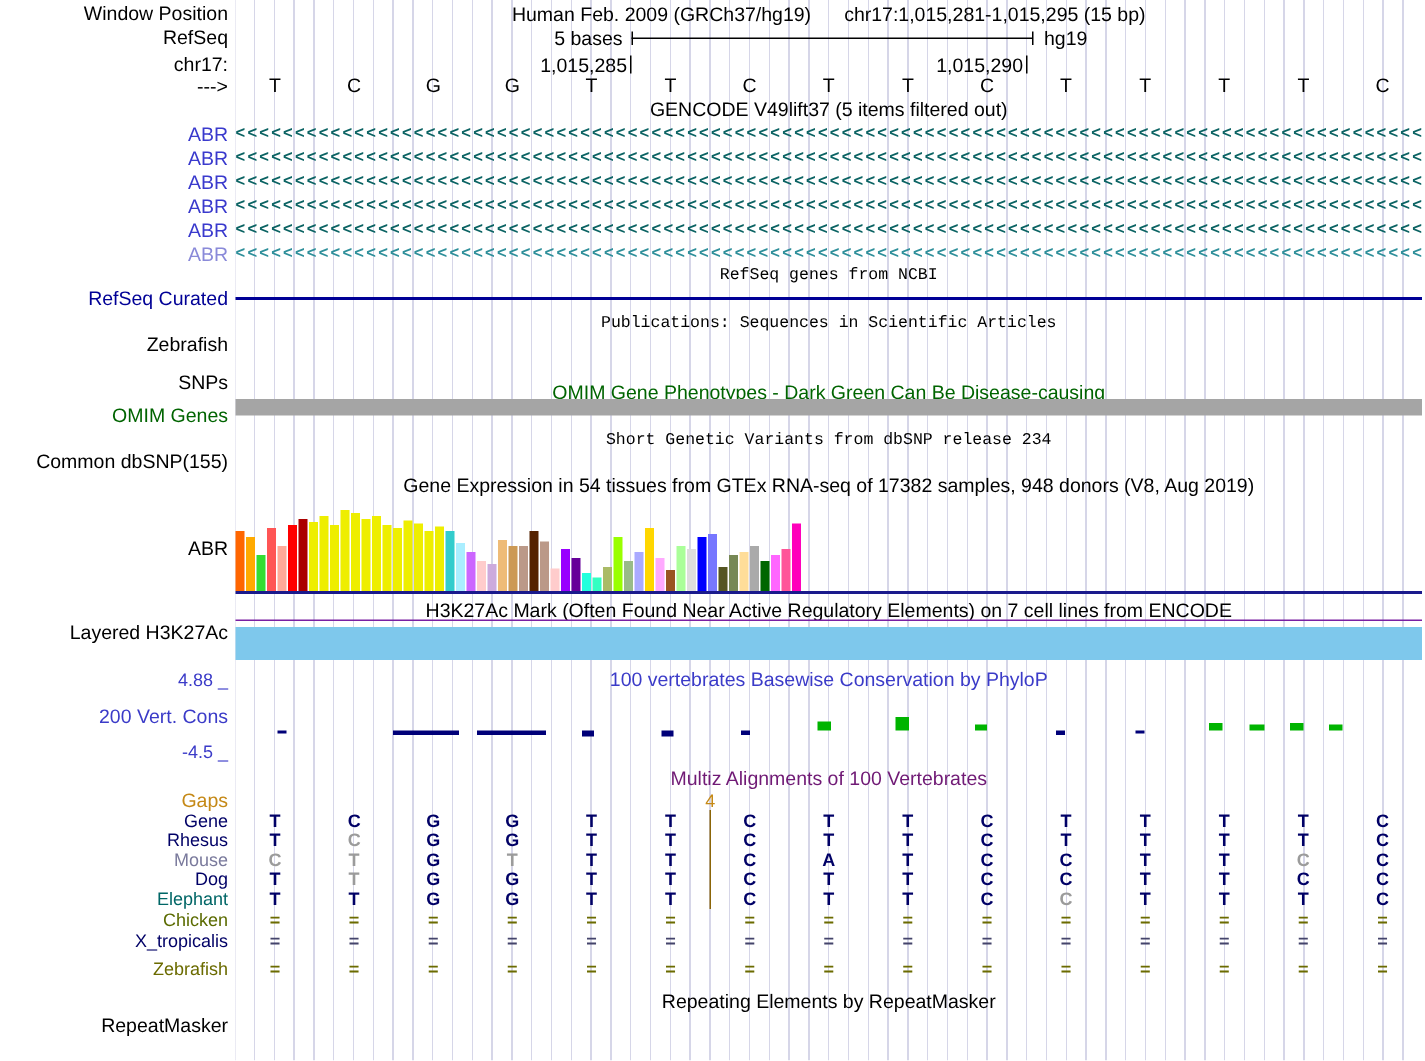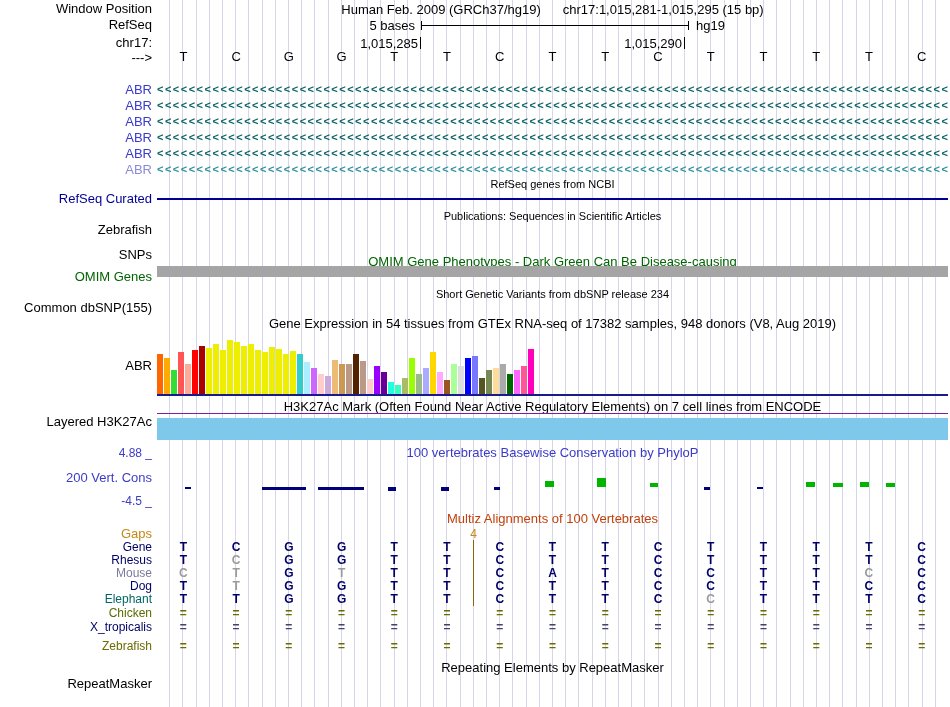--- a/index.html
+++ b/index.html
@@ -3,21 +3,21 @@
 <meta charset="utf-8">
 <style>
   *{box-sizing:border-box;margin:0;padding:0;}
   body{font-family:"Liberation Sans",sans-serif;background:#fff;}
   #browser{position:relative;width:950px;height:707px;background:#fff;overflow:hidden;font-family:"Liberation Sans",sans-serif;}
   .grid-bg{position:absolute;left:157px;top:0;width:791px;height:707px;
     background-image:repeating-linear-gradient(90deg,transparent 0px,transparent 12.2px,#D6D6E8 12.2px,#D6D6E8 13.2px);}
   .abs{position:absolute;}
   .side-label{position:absolute;left:0;width:152px;text-align:right;font-size:13px;line-height:14px;white-space:nowrap;color:#000;}
   .center-head{position:absolute;left:157px;width:791px;text-align:center;font-size:13px;line-height:14px;color:#000;}
-  .small-head{font-size:11px;}
+  .small-head{font-size:11px;font-family:Liberation Mono, monospace;}
   .tick{position:absolute;width:1px;background:#000;}
   .seq-grid{position:absolute;left:157px;width:791px;display:grid;grid-template-columns:repeat(15,1fr);text-align:center;}
   #sequence-row{top:50px;font-size:13px;line-height:14px;color:#000;}
   .gencode-row{position:absolute;left:0;width:950px;height:15px;display:flex;}
   .g-label{width:152px;text-align:right;font-size:13px;line-height:15px;}
   .g-arrows{margin-left:5px;width:792px;overflow:hidden;white-space:nowrap;font-size:11px;line-height:14px;letter-spacing:1.5px;font-weight:bold;}
   #gtex-bars{position:absolute;left:157px;top:338px;width:791px;height:56px;display:flex;align-items:flex-end;gap:1px;}
   .gtex-bar{width:6px;display:inline-block;}
   #phylop-wiggle{position:absolute;left:157px;top:460px;width:791px;height:46px;}
   .pbar{position:absolute;display:block;}
@@ -63,20 +63,21 @@
       <span>T</span>
       <span>T</span>
       <span>C</span>
       <span>T</span>
       <span>T</span>
       <span>T</span>
       <span>T</span>
       <span>C</span>
     </div>
 
+  <div class="center-head" style="top:66px">GENCODE V49lift37 (5 items filtered out)</div>
   <div id="gencode-track">
       <div class="gencode-row" style="top: 82px;">
         <span class="g-label" style="color: rgb(58, 58, 205);">ABR</span>
         <span class="g-arrows" style="color: rgb(11, 99, 99);">&lt;&lt;&lt;&lt;&lt;&lt;&lt;&lt;&lt;&lt;&lt;&lt;&lt;&lt;&lt;&lt;&lt;&lt;&lt;&lt;&lt;&lt;&lt;&lt;&lt;&lt;&lt;&lt;&lt;&lt;&lt;&lt;&lt;&lt;&lt;&lt;&lt;&lt;&lt;&lt;&lt;&lt;&lt;&lt;&lt;&lt;&lt;&lt;&lt;&lt;&lt;&lt;&lt;&lt;&lt;&lt;&lt;&lt;&lt;&lt;&lt;&lt;&lt;&lt;&lt;&lt;&lt;&lt;&lt;&lt;&lt;&lt;&lt;&lt;&lt;&lt;&lt;&lt;&lt;&lt;&lt;&lt;&lt;&lt;&lt;&lt;&lt;&lt;&lt;&lt;&lt;&lt;&lt;&lt;&lt;&lt;&lt;&lt;&lt;&lt;&lt;&lt;&lt;&lt;&lt;&lt;&lt;&lt;&lt;&lt;&lt;&lt;&lt;&lt;&lt;&lt;&lt;&lt;&lt;&lt;&lt;&lt;&lt;&lt;&lt;&lt;&lt;&lt;&lt;&lt;&lt;&lt;&lt;&lt;&lt;&lt;&lt;&lt;&lt;&lt;</span>
       </div>
       <div class="gencode-row" style="top: 98px;">
         <span class="g-label" style="color: rgb(58, 58, 205);">ABR</span>
         <span class="g-arrows" style="color: rgb(11, 99, 99);">&lt;&lt;&lt;&lt;&lt;&lt;&lt;&lt;&lt;&lt;&lt;&lt;&lt;&lt;&lt;&lt;&lt;&lt;&lt;&lt;&lt;&lt;&lt;&lt;&lt;&lt;&lt;&lt;&lt;&lt;&lt;&lt;&lt;&lt;&lt;&lt;&lt;&lt;&lt;&lt;&lt;&lt;&lt;&lt;&lt;&lt;&lt;&lt;&lt;&lt;&lt;&lt;&lt;&lt;&lt;&lt;&lt;&lt;&lt;&lt;&lt;&lt;&lt;&lt;&lt;&lt;&lt;&lt;&lt;&lt;&lt;&lt;&lt;&lt;&lt;&lt;&lt;&lt;&lt;&lt;&lt;&lt;&lt;&lt;&lt;&lt;&lt;&lt;&lt;&lt;&lt;&lt;&lt;&lt;&lt;&lt;&lt;&lt;&lt;&lt;&lt;&lt;&lt;&lt;&lt;&lt;&lt;&lt;&lt;&lt;&lt;&lt;&lt;&lt;&lt;&lt;&lt;&lt;&lt;&lt;&lt;&lt;&lt;&lt;&lt;&lt;&lt;&lt;&lt;&lt;&lt;&lt;&lt;&lt;&lt;&lt;&lt;&lt;&lt;&lt;</span>
       </div>
       <div class="gencode-row" style="top: 114px;">
@@ -192,21 +193,21 @@
       <span class="pbar" style="left: 493px; width: 8px; height: 4px; background: rgb(0, 180, 0); top: 23px;"></span>
       <span class="pbar" style="left: 547px; width: 6px; height: 3px; background: rgb(0, 0, 120); top: 27px;"></span>
       <span class="pbar" style="left: 600px; width: 6px; height: 2px; background: rgb(0, 0, 120); top: 27px;"></span>
       <span class="pbar" style="left: 649px; width: 9px; height: 5px; background: rgb(0, 180, 0); top: 22px;"></span>
       <span class="pbar" style="left: 676px; width: 10px; height: 4px; background: rgb(0, 180, 0); top: 23px;"></span>
       <span class="pbar" style="left: 703px; width: 9px; height: 5px; background: rgb(0, 180, 0); top: 22px;"></span>
       <span class="pbar" style="left: 729px; width: 9px; height: 4px; background: rgb(0, 180, 0); top: 23px;"></span>
     </div>
   <div class="side-label blue-num" style="top: 494px; color: rgb(59, 59, 200);">-4.5 _</div>
 
-  <div class="center-head" style="top: 512px; color: #c2410c;">Multiz Alignments of 100 Vertebrates</div>
+  <div class="center-head" style="top: 512px; color: #701a75;">Multiz Alignments of 100 Vertebrates</div>
   <div class="side-label" style="top: 527px; color: rgb(197, 137, 23);">Gaps</div>
   <div class="abs" style="top: 527px; left: 466px; width: 15px; text-align: center; font-size: 12px; color: rgb(197, 137, 23);">4</div>
   <div class="abs" style="top: 540px; left: 473px; width: 1px; height: 66px; background: rgb(139, 101, 8);"></div>
   <div id="multiz-track">
       <div class="mz-row" style="top: 541px;">
         <span class="mz-label" style="color: rgb(0, 0, 102);">Gene</span>
         <span class="mz-cells">
           <span style="color: rgb(0, 0, 102);">T</span>
           <span style="color: rgb(0, 0, 102);">C</span>
           <span style="color: rgb(0, 0, 102);">G</span>

